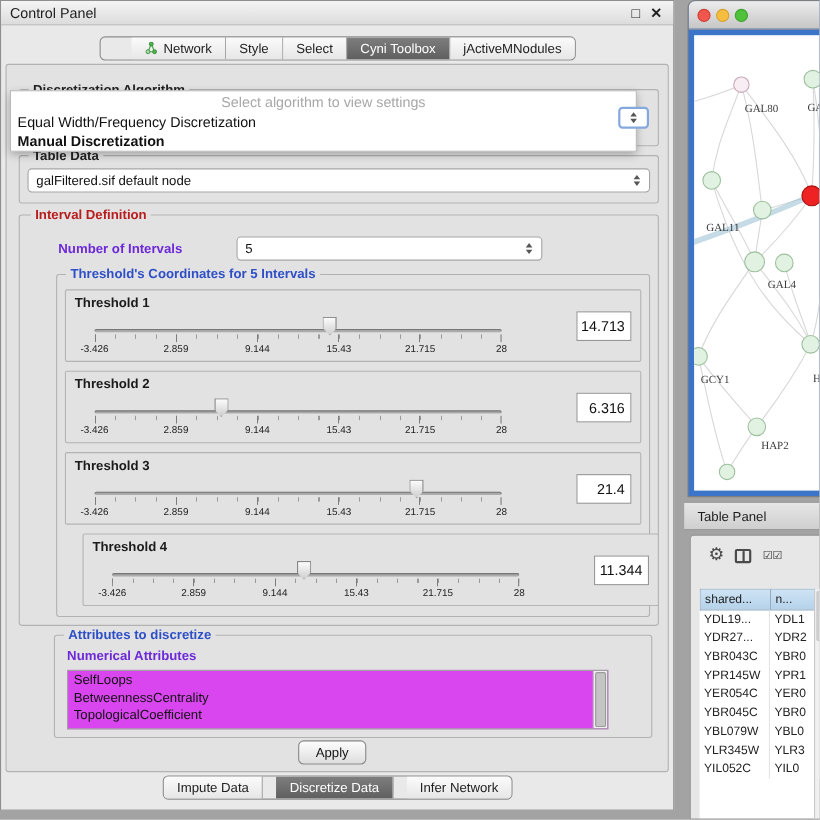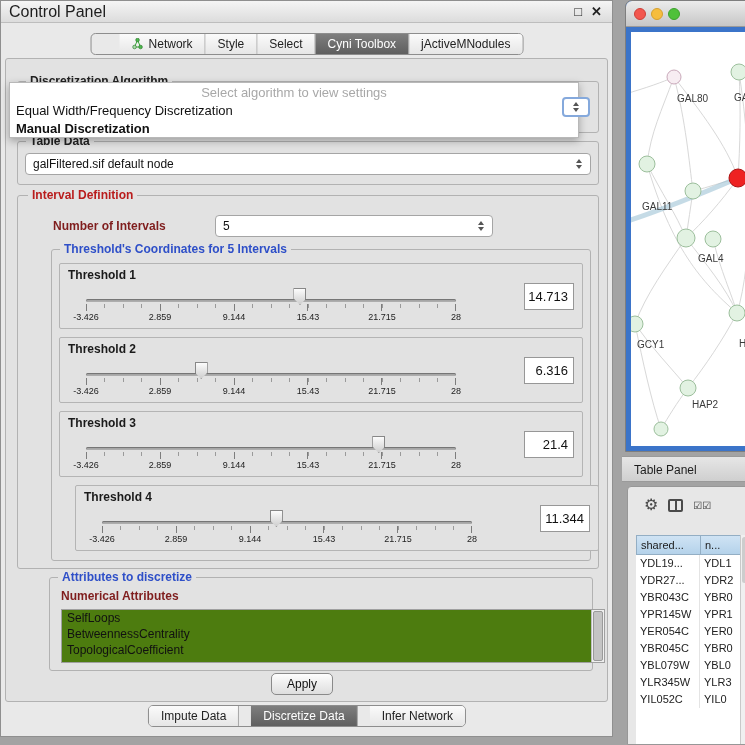--- a/index.html
+++ b/index.html
@@ -5,21 +5,21 @@
   * { margin:0; padding:0; box-sizing:border-box; }
   html,body { width:745px; height:745px; }
   body { font-family:"Liberation Sans", sans-serif; background:#a3a3a3; }
   #stage { position:relative; width:745px; height:745px; overflow:hidden; background:#a3a3a3; }
 
   
   .cp { position:absolute; left:0; top:0; width:613px; height:737px; background:#e9e9e9;
         border:1px solid #8f8f8f; }
   .cp-titlebar { position:absolute; left:0; top:0; width:100%; height:22px;
         background:linear-gradient(#f5f5f5,#dcdcdc); border-bottom:1px solid #bdbdbd; }
-  .cp-title { position:absolute; left:8px; top:0; line-height:22px; font-size:16px; color:#1d1d1d; }
+  .cp-title { position:absolute; left:8px; top:0; line-height:22px; font-size:13px; color:#1d1d1d; }
   .win-ico { position:absolute; top:0; line-height:22px; font-size:13px; color:#222; cursor:default; }
   .win-min { right:30px; }
   .win-close { right:10px; font-weight:bold; }
 
   .tabgroup { position:absolute; display:flex; border:1px solid #8d8d8d; border-radius:5px; overflow:hidden; height:22px; }
   .tabgroup .tab { padding:0 12px; line-height:20px; font-size:12px; color:#222;
         background:linear-gradient(#fbfbfb,#e6e6e6); border-right:1px solid #a8a8a8;
         display:flex; align-items:center; gap:5px; white-space:nowrap; }
   .tabgroup .tab:last-child { border-right:none; }
   .tabgroup .tab.sel { background:linear-gradient(#7e7e7e,#5f5f5f); color:#fff; }
@@ -44,21 +44,21 @@
   .combo-frag { position:absolute; left:561px; top:96px; width:28px; height:20px; background:#fff;
         border:2px solid #85a9dc; border-radius:4px; z-index:31; display:flex; align-items:center; justify-content:center; }
 
   .combo { position:absolute; background:#fff; border:1px solid #a5a5a5; border-radius:4px;
         display:flex; align-items:center; padding:0 5px 0 7px; font-size:12px; color:#111; }
   .combo .txt { flex:1; white-space:nowrap; overflow:hidden; }
   .stepper { display:flex; flex-direction:column; align-items:center; gap:2px; width:12px; }
   .arr-up { width:0; height:0; border-left:3px solid transparent; border-right:3px solid transparent; border-bottom:4px solid #555; }
   .arr-dn { width:0; height:0; border-left:3px solid transparent; border-right:3px solid transparent; border-top:4px solid #555; }
 
-  .lbl-bold { position:absolute; font-size:12px; font-weight:bold; color:#7f1d1d; }
+  .lbl-bold { position:absolute; font-size:12px; font-weight:bold; color:#6d28d9; }
 
   
   .th-panel { position:absolute; left:58px; width:524px; height:66px; background:#e2e2e2;
         border:1px solid #b4b4b4; border-radius:2px; }
   .th-label { position:absolute; left:8px; top:4px; font-size:12px; font-weight:bold; color:#1a1a1a; }
   .slider { position:absolute; left:26px; top:22px; width:370px; height:40px; }
   .track { position:absolute; left:0; right:0; top:13px; height:3px; background:#adadad;
         border-radius:2px; box-shadow:inset 0 1px 1px rgba(0,0,0,.35); }
   .ticks-minor { position:absolute; left:0; right:0; top:18px; height:4px;
         background-image:repeating-linear-gradient(90deg,#9a9a9a 0,#9a9a9a 1px,transparent 1px,transparent 5%); }
@@ -66,41 +66,41 @@
         background-image:repeating-linear-gradient(90deg,#7d7d7d 0,#7d7d7d 1px,transparent 1px,transparent 20%); }
   .thumb { position:absolute; top:2px; width:13px; height:17px; margin-left:-6px;
         background:linear-gradient(#fcfcfc,#cfcfcf); border:1px solid #878787;
         clip-path:polygon(0 0,100% 0,100% 60%,50% 100%,0 60%); }
   .tickl { position:absolute; top:26px; transform:translateX(-50%); font-size:9px; color:#222; white-space:nowrap; }
   .tl0{left:0%} .tl1{left:20%} .tl2{left:40%} .tl3{left:60%} .tl4{left:80%} .tl5{left:100%}
   .th-value { position:absolute; right:8px; top:19px; width:50px; height:27px; background:#fff;
         border:1px solid #979797; font-size:13px; color:#111; text-align:right; line-height:25px; padding-right:5px; }
 
   
-  .listbox { position:absolute; left:60px; top:608px; width:544px; height:54px; background:#4d7c0f;
+  .listbox { position:absolute; left:60px; top:608px; width:492px; height:54px; background:#d946ef;
         border:1px solid #a0a0a0; overflow:hidden; }
   .listbox .li { height:16px; line-height:16px; padding-left:5px; font-size:12px; color:#111; }
   .vsb { position:absolute; right:0; top:0; bottom:0; width:13px; background:#efefef; border-left:1px solid #bdbdbd; }
   .vsb .vthumb { position:absolute; left:1px; right:1px; top:1px; bottom:1px; background:#c4c4c4;
         border:1px solid #9a9a9a; border-radius:2px; }
 
   .apply-btn { position:absolute; left:270px; top:672px; width:62px; height:22px; border:1px solid #8a8a8a;
         border-radius:5px; background:linear-gradient(#fdfdfd,#dedede); font-size:12px; color:#111;
         text-align:center; line-height:20px; }
 
   
   .net { position:absolute; left:625px; top:0; width:124px; height:452px; border:1px solid #7e7e7e;
         border-radius:7px 0 0 0; overflow:hidden; background:#3b74c9; }
   .net-title { position:absolute; left:0; top:0; right:0; height:26px;
         background:linear-gradient(#ececec,#c6c6c6); border-bottom:1px solid #9a9a9a; }
   .tl-dot { position:absolute; top:7px; width:12px; height:12px; border-radius:50%; }
   .tl-red { left:8px; background:#f2564d; border:1px solid #ce3f37; }
   .tl-yel { left:25px; background:#f6bd3e; border:1px solid #d6a02e; }
   .tl-grn { left:42px; background:#4fc13a; border:1px solid #3da32c; }
-  .net-canvas { position:absolute; left:5px; top:31px; width:115px; height:414px; background:#fff; overflow:hidden; }
+  .net-canvas { position:absolute; left:5px; top:31px; width:115px; height:414px; background:#fff; overflow:hidden;font-family:Liberation Serif, serif; }
   .net-canvas svg { display:block; }
 
   
   .tp-titlebar { position:absolute; left:622px; top:456px; width:123px; height:26px;
         background:linear-gradient(#e6e6e6,#cfcfcf); border-top:1px solid #9a9a9a; border-bottom:1px solid #9a9a9a; }
   .tp-title { position:absolute; left:12px; top:0; line-height:26px; font-size:12px; color:#1d1d1d; }
   .tp { position:absolute; left:627px; top:486px; width:122px; height:259px; background:#e7e7e7;
         border:1px solid #979797; border-radius:4px 4px 0 0; overflow:hidden; }
   .tp-toolbar { position:absolute; left:0; top:4px; right:0; height:28px; display:flex; align-items:center; gap:10px; padding-left:16px; }
   .gear { font-size:16px; color:#4a4a4a; line-height:1; }

